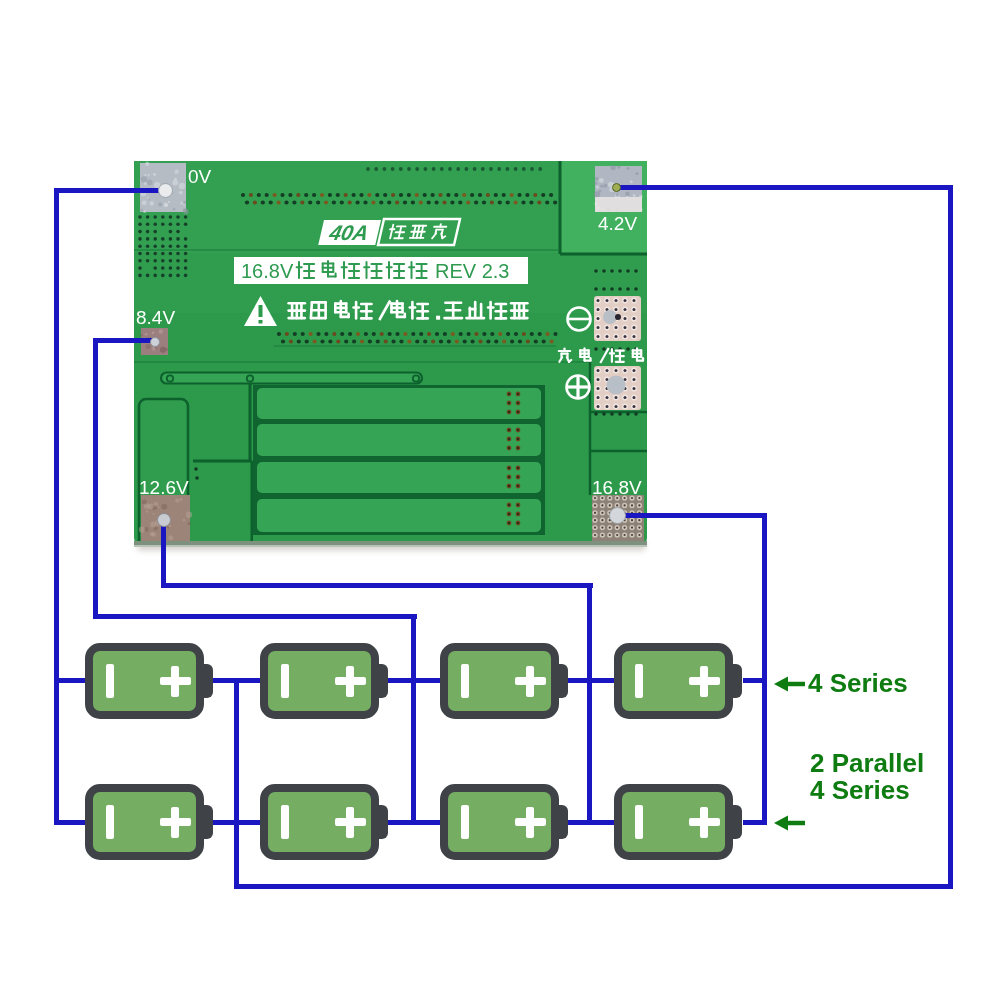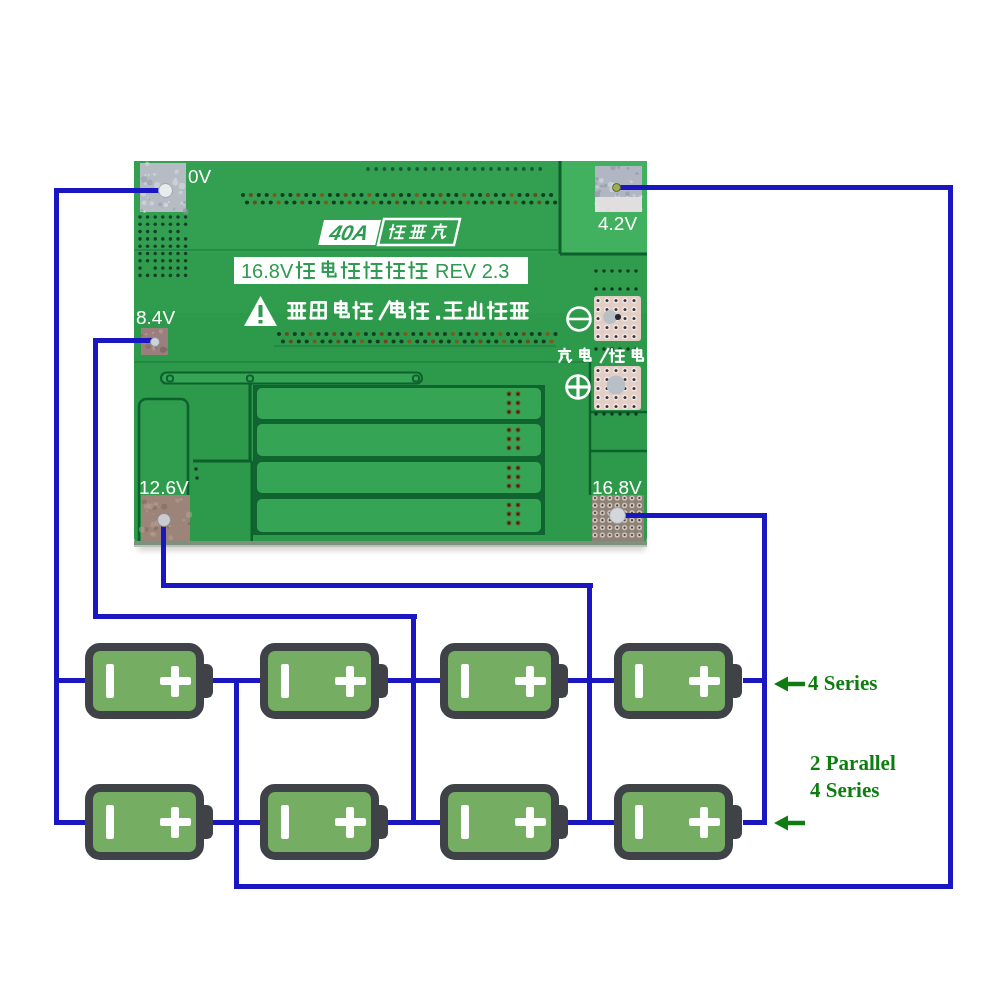--- a/index.html
+++ b/index.html
@@ -4,21 +4,21 @@
 html,body{margin:0;padding:0;background:#fff}
 #c{position:relative;width:1002px;height:1002px;background:#fff;overflow:hidden;font-family:"Liberation Sans",sans-serif}
 .w{position:absolute;background:#1a17c2}
 #pcb{position:absolute;left:134px;top:161px;width:513px;height:386px}
 #shadow{position:absolute;left:138px;top:543px;width:507px;height:7px;background:#a99f94;filter:blur(3px);opacity:0.55}
 .bat{position:absolute;width:103px;height:60px;background:#75ae63;border:8px solid #3f4347;border-radius:15px}
 .nub{position:absolute;right:-17px;top:13px;width:12px;height:34px;background:#3f4347;border-radius:0 6px 6px 0}
 .bm{position:absolute;left:12.5px;top:13px;width:8px;height:34px;background:#fff;border-radius:2px}
 .bph{position:absolute;left:66.5px;top:25.8px;width:31px;height:8.5px;background:#fff;border-radius:2px}
 .bpv{position:absolute;left:77.8px;top:14.5px;width:8.5px;height:31px;background:#fff;border-radius:2px}
-.lbl{position:absolute;font-family:Liberation Serif, serif;font-weight:bold;font-size:21px;line-height:27px;color:#0e7c10;white-space:pre}
+.lbl{position:absolute;font-family:Liberation Sans, sans-serif;font-weight:bold;font-size:26px;line-height:27px;color:#0e7c10;white-space:pre}
 .arrow{position:absolute}
 </style></head><body>
 <div id="c">
 <div id="shadow"></div>
     <div id="pcb"><svg width="513" height="386" viewBox="0 0 513 386">
         <rect x="0" y="0" width="513" height="386" rx="9" fill="#2d9a4b"></rect>
         <rect x="0" y="0" width="513" height="92" fill="#32a050"></rect>
         <rect x="0" y="92" width="513" height="60" fill="#2f9d4d"></rect>
         <rect x="427" y="0" width="86" height="94" fill="#41b05f"></rect>
         <line x1="426" y1="0" x2="426" y2="93" stroke="#0d612d" stroke-width="3"></line>

